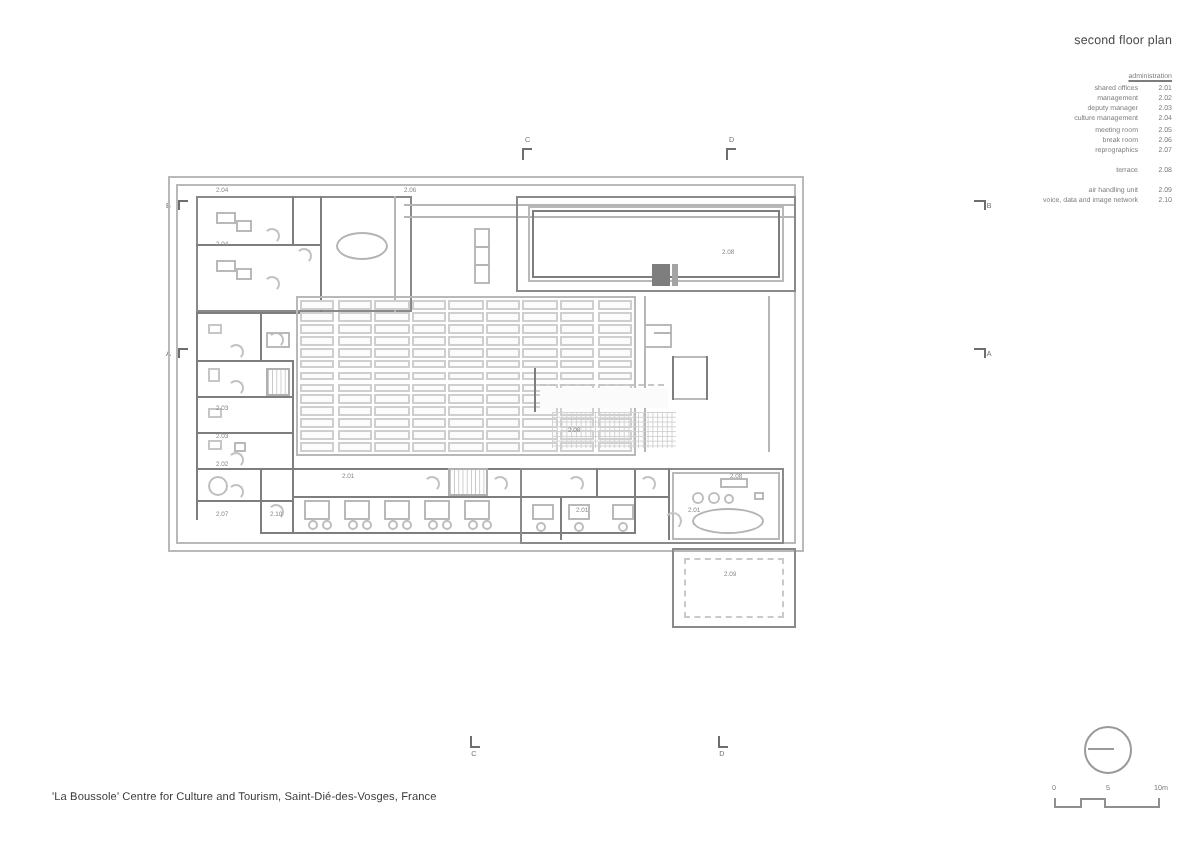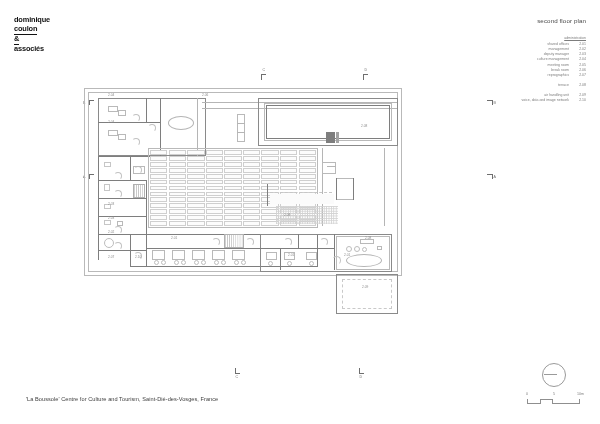--- a/index.html
+++ b/index.html
@@ -75,26 +75,20 @@
   .circ{position:absolute;border:0.6px solid #bdbdbd;border-radius:50%;}
   .door{position:absolute;border:0.55px solid #c2c2c2;border-radius:50%;
         border-bottom-color:transparent;border-left-color:transparent;box-sizing:border-box;}
   .wc{position:absolute;border:0.5px solid #c6c6c6;background:#fff;box-sizing:border-box;}
 </style>
 </head>
 <body>
 
 <div class="sheet">
 
-  <div class="logo">
-    <div>dominique</div>
-    <div><span class="u">coulon</span></div>
-    <div><span class="u">&amp;</span></div>
-    <div>associés</div>
-  </div>
 
   <div class="sheet-title">second floor plan</div>
 
   <div class="legend">
     <div class="leg-head">administration</div>
 
     <div class="leg-row">
         <span class="lab">shared offices</span>
         <span class="num">2.01</span>
       </div>

